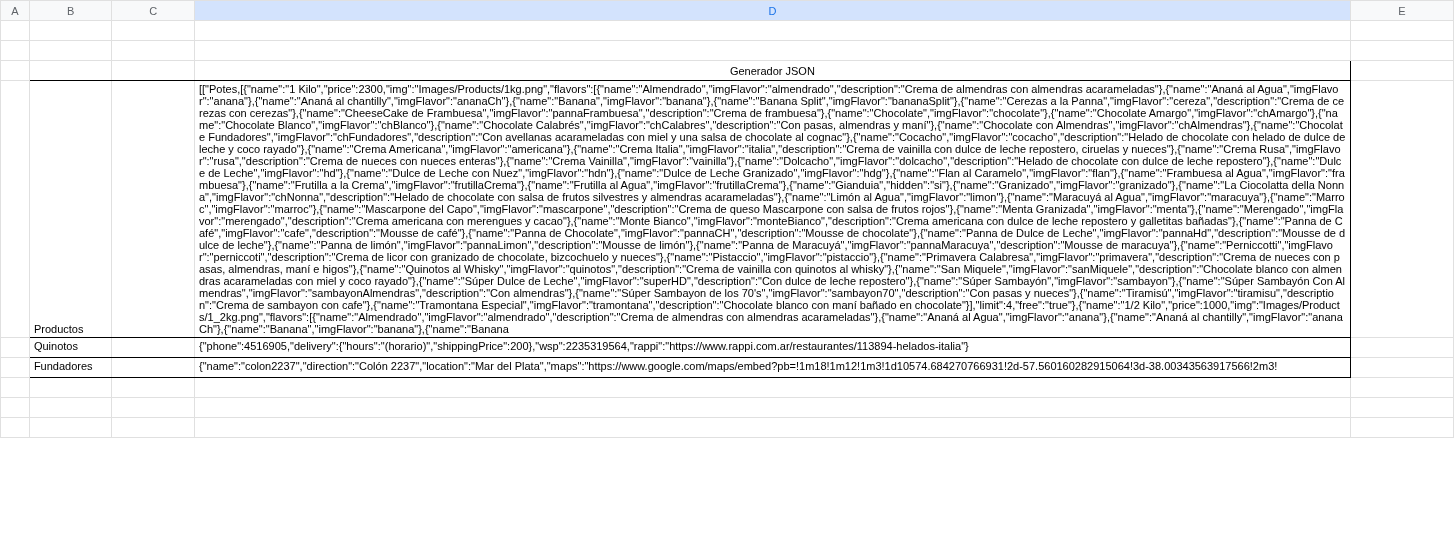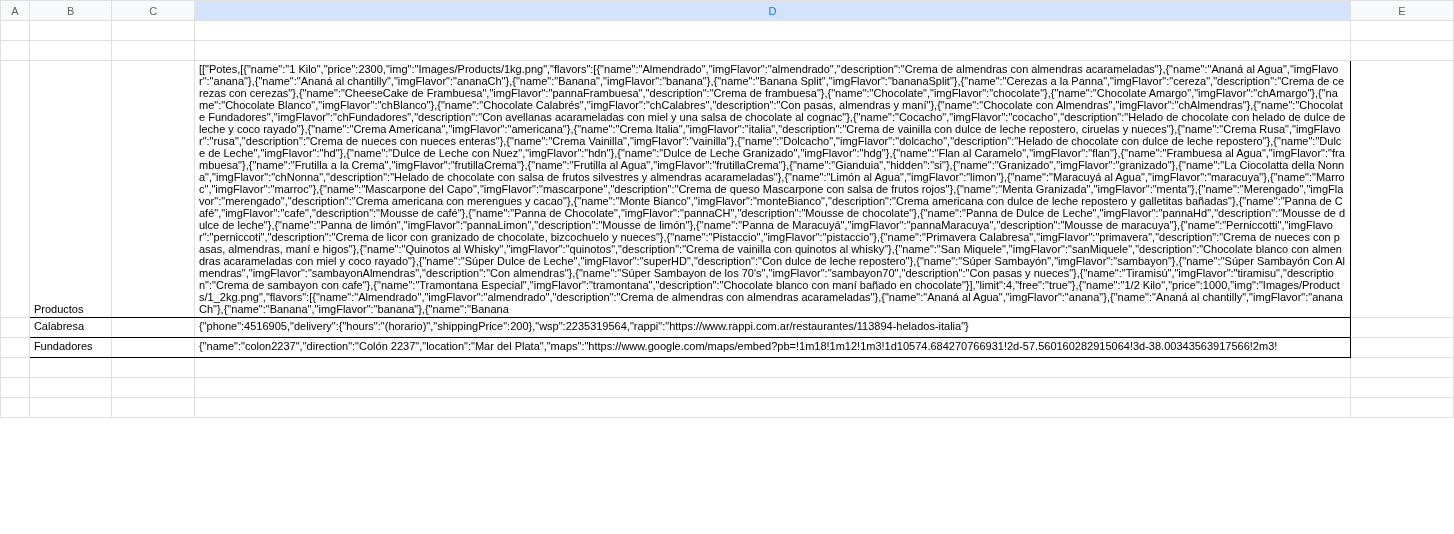--- a/index.html
+++ b/index.html
@@ -103,29 +103,36 @@
         <td></td>
       </tr>
       <tr>
         <td class="empty-row"></td>
         <td></td>
         <td></td>
         <td></td>
         <td></td>
       </tr>
       <tr>
+        <td class="empty-row"></td>
+        <td class="header-cell border-top-black border-left-black border-bottom-black"></td>
+        <td class="header-cell border-top-black border-bottom-black"></td>
+        <td class="header-cell border-top-black border-bottom-black border-right-black">Generador JSON</td>
+        <td></td>
+      </tr>
+      <tr>
         <td></td>
         <td class="vbottom border-left-black border-bottom-black">Productos</td>
         <td class="border-bottom-black"></td>
         <td class="wrap border-right-black border-bottom-black">[["Potes,[{"name":"1 Kilo","price":2300,"img":"Images/Products/1kg.png","flavors":[{"name":"Almendrado","imgFlavor":"almendrado","description":"Crema de almendras con almendras acarameladas"},{"name":"Ananá al Agua","imgFlavor":"anana"},{"name":"Ananá al chantilly","imgFlavor":"ananaCh"},{"name":"Banana","imgFlavor":"banana"},{"name":"Banana Split","imgFlavor":"bananaSplit"},{"name":"Cerezas a la Panna","imgFlavor":"cereza","description":"Crema de cerezas con cerezas"},{"name":"CheeseCake de Frambuesa","imgFlavor":"pannaFrambuesa","description":"Crema de frambuesa"},{"name":"Chocolate","imgFlavor":"chocolate"},{"name":"Chocolate Amargo","imgFlavor":"chAmargo"},{"name":"Chocolate Blanco","imgFlavor":"chBlanco"},{"name":"Chocolate Calabrés","imgFlavor":"chCalabres","description":"Con pasas, almendras y maní"},{"name":"Chocolate con Almendras","imgFlavor":"chAlmendras"},{"name":"Chocolate Fundadores","imgFlavor":"chFundadores","description":"Con avellanas acarameladas con miel y una salsa de chocolate al cognac"},{"name":"Cocacho","imgFlavor":"cocacho","description":"Helado de chocolate con helado de dulce de leche y coco rayado"},{"name":"Crema Americana","imgFlavor":"americana"},{"name":"Crema Italia","imgFlavor":"italia","description":"Crema de vainilla con dulce de leche repostero, ciruelas y nueces"},{"name":"Crema Rusa","imgFlavor":"rusa","description":"Crema de nueces con nueces enteras"},{"name":"Crema Vainilla","imgFlavor":"vainilla"},{"name":"Dolcacho","imgFlavor":"dolcacho","description":"Helado de chocolate con dulce de leche repostero"},{"name":"Dulce de Leche","imgFlavor":"hd"},{"name":"Dulce de Leche con Nuez","imgFlavor":"hdn"},{"name":"Dulce de Leche Granizado","imgFlavor":"hdg"},{"name":"Flan al Caramelo","imgFlavor":"flan"},{"name":"Frambuesa al Agua","imgFlavor":"frambuesa"},{"name":"Frutilla a la Crema","imgFlavor":"frutillaCrema"},{"name":"Frutilla al Agua","imgFlavor":"frutillaCrema"},{"name":"Gianduia","hidden":"si"},{"name":"Granizado","imgFlavor":"granizado"},{"name":"La Ciocolatta della Nonna","imgFlavor":"chNonna","description":"Helado de chocolate con salsa de frutos silvestres y almendras acarameladas"},{"name":"Limón al Agua","imgFlavor":"limon"},{"name":"Maracuyá al Agua","imgFlavor":"maracuya"},{"name":"Marroc","imgFlavor":"marroc"},{"name":"Mascarpone del Capo","imgFlavor":"mascarpone","description":"Crema de queso Mascarpone con salsa de frutos rojos"},{"name":"Menta Granizada","imgFlavor":"menta"},{"name":"Merengado","imgFlavor":"merengado","description":"Crema americana con merengues y cacao"},{"name":"Monte Bianco","imgFlavor":"monteBianco","description":"Crema americana con dulce de leche repostero y galletitas bañadas"},{"name":"Panna de Café","imgFlavor":"cafe","description":"Mousse de café"},{"name":"Panna de Chocolate","imgFlavor":"pannaCH","description":"Mousse de chocolate"},{"name":"Panna de Dulce de Leche","imgFlavor":"pannaHd","description":"Mousse de dulce de leche"},{"name":"Panna de limón","imgFlavor":"pannaLimon","description":"Mousse de limón"},{"name":"Panna de Maracuyá","imgFlavor":"pannaMaracuya","description":"Mousse de maracuya"},{"name":"Perniccotti","imgFlavor":"perniccoti","description":"Crema de licor con granizado de chocolate, bizcochuelo y nueces"},{"name":"Pistaccio","imgFlavor":"pistaccio"},{"name":"Primavera Calabresa","imgFlavor":"primavera","description":"Crema de nueces con pasas, almendras, maní e higos"},{"name":"Quinotos al Whisky","imgFlavor":"quinotos","description":"Crema de vainilla con quinotos al whisky"},{"name":"San Miquele","imgFlavor":"sanMiquele","description":"Chocolate blanco con almendras acarameladas con miel y coco rayado"},{"name":"Súper Dulce de Leche","imgFlavor":"superHD","description":"Con dulce de leche repostero"},{"name":"Súper Sambayón","imgFlavor":"sambayon"},{"name":"Súper Sambayón Con Almendras","imgFlavor":"sambayonAlmendras","description":"Con almendras"},{"name":"Súper Sambayon de los 70's","imgFlavor":"sambayon70","description":"Con pasas y nueces"},{"name":"Tiramisú","imgFlavor":"tiramisu","description":"Crema de sambayon con cafe"},{"name":"Tramontana Especial","imgFlavor":"tramontana","description":"Chocolate blanco con maní bañado en chocolate"}],"limit":4,"free":"true"},{"name":"1/2 Kilo","price":1000,"img":"Images/Products/1_2kg.png","flavors":[{"name":"Almendrado","imgFlavor":"almendrado","description":"Crema de almendras con almendras acarameladas"},{"name":"Ananá al Agua","imgFlavor":"anana"},{"name":"Ananá al chantilly","imgFlavor":"ananaCh"},{"name":"Banana","imgFlavor":"banana"},{"name":"Banana</td>
         <td></td>
       </tr>
       <tr>
         <td></td>
-        <td class="tall-row border-left-black border-bottom-black">Calabresa</td>
+        <td class="tall-row border-left-black border-bottom-black">Quinotos</td>
         <td class="border-bottom-black"></td>
         <td class="border-right-black border-bottom-black">{"phone":4516905,"delivery":{"hours":"(horario)","shippingPrice":200},"wsp":2235319564,"rappi":"https://www.rappi.com.ar/restaurantes/113894-helados-italia"}</td>
         <td></td>
       </tr>
       <tr>
         <td></td>
         <td class="tall-row border-left-black border-bottom-black">Fundadores</td>
         <td class="border-bottom-black"></td>
         <td class="border-right-black border-bottom-black">{"name":"colon2237","direction":"Colón 2237","location":"Mar del Plata","maps":"https://www.google.com/maps/embed?pb=!1m18!1m12!1m3!1d10574.684270766931!2d-57.560160282915064!3d-38.00343563917566!2m3!</td>
         <td></td>

